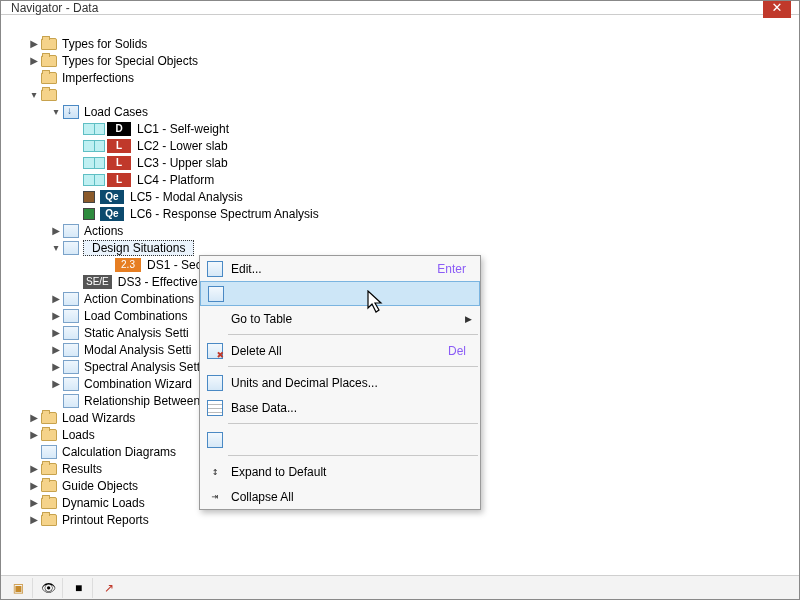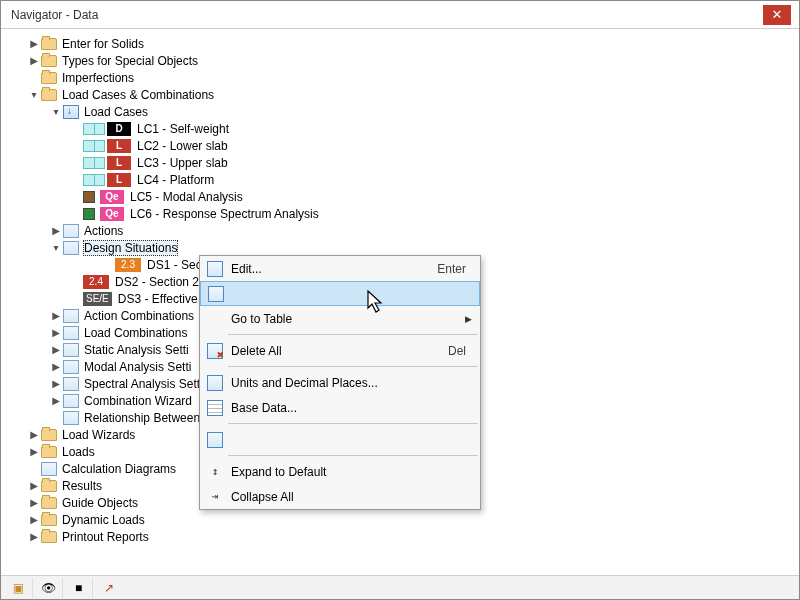--- a/index.html
+++ b/index.html
@@ -1,57 +1,57 @@
 <!DOCTYPE html>
 <html><head>
 <meta charset="utf-8">
 <style>
   * { box-sizing: border-box; margin: 0; padding: 0; font-family: "Segoe UI", Arial, sans-serif; font-size: 12px; }
   body { width: 800px; height: 600px; overflow: hidden; background: #fff; border: 1px solid #888; position: relative; }
-  .titlebar { height: 28px; background: #fff; border-bottom: 1px solid #ccc; display: flex; align-items: center; padding: 0 8px; }
+  .titlebar { height: 14px; background: #fff; border-bottom: 1px solid #ccc; display: flex; align-items: center; padding: 0 8px; }
   .titlebar .title { flex: 1; color: #333; font-size: 12px; padding-left: 2px; }
   .titlebar .close { width: 28px; height: 20px; background: #c0392b; color: #fff; display: flex; align-items: center; justify-content: center; cursor: pointer; font-size: 13px; }
   .tree-area { position: absolute; top: 28px; left: 0; right: 0; bottom: 24px; overflow: auto; padding-top: 6px; }
   .row { display: flex; align-items: center; height: 17px; white-space: nowrap; padding-left: 4px; }
   .indent { display: inline-block; }
   .twisty { width: 14px; height: 14px; display: inline-flex; align-items: center; justify-content: center; color: #555; cursor: pointer; font-size: 10px; user-select: none; }
   .folder-icon { display: inline-block; width: 16px; height: 12px; background: #f5d38a; border: 1px solid #c7a24d; border-radius: 2px 2px 1px 1px; position: relative; margin-right: 4px; vertical-align: middle; }
   .folder-icon::before { content: ""; position: absolute; top: -3px; left: 0; width: 6px; height: 3px; background: #f5d38a; border: 1px solid #c7a24d; border-bottom: none; border-radius: 1px 1px 0 0; }
   .small-icon { display: inline-block; width: 16px; height: 14px; margin-right: 4px; vertical-align: middle; position: relative; }
   .load-cases-icon { border: 1px solid #4a89c4; background: linear-gradient(#e8f2fb,#cde3f6); }
   .load-cases-icon::after { content:"↓"; position:absolute; left:3px; top:-1px; font-size:10px; color:#2b5f96; }
   .lc-chip { display: inline-flex; align-items: center; margin-right: 4px; }
   .lc-sq { width: 12px; height: 12px; margin-right: -2px; border: 1px solid #5fbfc4; background:#bff0f2; }
   .lc-sq.first { z-index:2 }
   .lc-sq.second { z-index:1 }
   .lc-badge { display:inline-flex; align-items:center; justify-content:center; height:14px; min-width: 24px; padding:0 3px; margin-right:5px; color:#fff; font-size:10px; font-weight:bold; }
   .badge-D { background:#000; }
   .badge-L { background:#c0392b; }
-  .badge-Qe { background:#ec4899;text-align:right; }
+  .badge-Qe { background:#0c4a6e;text-align:right; }
   .pre-sq { display:inline-block; width:12px; height:12px; margin-right:5px; border:1px solid #444; }
   .sq-brown { background:#8B5A2B; }
   .sq-green { background:#2e8b3e; }
   .ds-badge { display:inline-flex; align-items:center; justify-content:center; height:14px; min-width:26px; padding:0 3px; margin-right:5px; color:#fff; font-size:10px; }
   .ds23 { background:#e67e22;margin-left:32px; }
   .ds24 { background:#c0392b; }
   .dsse { background:#555; }
   .gen-icon { display:inline-block; width:16px; height:14px; margin-right:4px; vertical-align:middle; border:1px solid #7aa2c9; background:linear-gradient(#eef6fd,#d7e9f8); }
   .label { color:#000; }
-  .row.selected-outline .label { border:1px dotted #333; padding:0 0; background:#eaf3fc; }
+  .row.selected-outline .label { border:1px dotted #333; padding:0 8px; background:#eaf3fc; }
   .row .label { padding:0 1px; }
   
   .ctx { position:absolute; left:198px; top:254px; width:282px; background:#f7f7f7; border:1px solid #9a9a9a; box-shadow:2px 3px 6px rgba(0,0,0,.25); z-index:50; }
   .ctx .item { display:flex; align-items:center; height:25px; padding:0 8px 0 4px; cursor:default; position:relative; }
   .ctx .item.hover { background:#cde6f7; border:1px solid #7ab4e0; height:25px; }
   .ctx .iconcol { width:22px; display:flex; align-items:center; justify-content:center; margin-right:5px; }
   .ctx .mi-icon { width:16px; height:16px; border:1px solid #4a89c4; background:linear-gradient(#f2f8fd,#d6e8f7); position:relative; }
   .ctx .mi-icon.x::after { content:"✖"; color:#c0392b; font-size:9px; position:absolute; right:-2px; bottom:-2px; }
   .ctx .mi-icon.grid { background:repeating-linear-gradient(#fff,#fff 3px,#bbb 3px,#bbb 4px), repeating-linear-gradient(90deg,#fff,#fff 3px,#bbb 3px,#bbb 4px); }
   .ctx .txt { flex:1; }
-  .ctx .shortcut { color:#404040; padding-right:6px; }
+  .ctx .shortcut { color:#8b5cf6; padding-right:6px; }
   .ctx .sub::after { content:"▶"; font-size:9px; color:#333; position:absolute; right:8px; }
   .ctx .sep { height:1px; background:#c8c8c8; margin:3px 2px 3px 28px; }
   .ctx .collapse-glyph { font-family:monospace; font-size:11px; color:#333; }
   
   .bottombar { position:absolute; bottom:0; left:0; right:0; height:24px; background:#f3f3f3; border-top:1px solid #cfcfcf; display:flex; align-items:center; padding:0 4px; gap:2px; }
   .bb-btn { width:28px; height:20px; display:flex; align-items:center; justify-content:center; border-right:1px solid #ddd; cursor:pointer; }
   .bb-btn:last-child { border-right:none; }
   .cursor-overlay { position:absolute; left:366px; top:289px; pointer-events:none; z-index:60; }
 </style>
 </head>
@@ -61,40 +61,39 @@
   <span class="title">Navigator - Data</span>
   <div class="close">✕</div>
 </div>
 
 <div class="tree-area">
 
   <div class="row">
     <span class="indent" style="width:22px"></span>
       <span class="twisty">▶</span>
     <span class="folder-icon"></span>
-    <span class="label">Enter for Solids</span>
+    <span class="label">Types for Solids</span>
   </div>
   <div class="row">
     <span class="indent" style="width:22px"></span>
       <span class="twisty">▶</span>
     <span class="folder-icon"></span>
     <span class="label">Types for Special Objects</span>
   </div>
   <div class="row">
     <span class="indent" style="width:22px"></span>
       <span class="twisty" style="visibility:hidden">▶</span>
     <span class="folder-icon"></span>
     <span class="label">Imperfections</span>
   </div>
 
   <div class="row">
     <span class="indent" style="width:22px"></span>
       <span class="twisty">▾</span>
     <span class="folder-icon"></span>
-    <span class="label">Load Cases &amp; Combinations</span>
   </div>
 
   <div class="row">
     <span class="indent" style="width:44px"></span>
       <span class="twisty">▾</span>
     <span class="small-icon load-cases-icon"></span>
     <span class="label">Load Cases</span>
   </div>
 
   <div class="row">
@@ -159,25 +158,20 @@
     <span class="gen-icon"></span>
     <span class="label">Design Situations</span>
   </div>
   <div class="row">
       <span class="indent" style="width:78px"></span>
     <span class="ds-badge ds23">2.3</span>
     <span class="label">DS1 - Section 2</span>
   </div>
   <div class="row">
       <span class="indent" style="width:78px"></span>
-    <span class="ds-badge ds24">2.4</span>
-    <span class="label">DS2 - Section 2</span>
-  </div>
-  <div class="row">
-      <span class="indent" style="width:78px"></span>
     <span class="ds-badge dsse">SE/E</span>
     <span class="label">DS3 - Effective</span>
   </div>
 
   <div class="row">
       <span class="indent" style="width:44px"></span>
       <span class="twisty">▶</span>
       <span class="gen-icon"></span>
       <span class="label">Action Combinations</span>
     </div>

